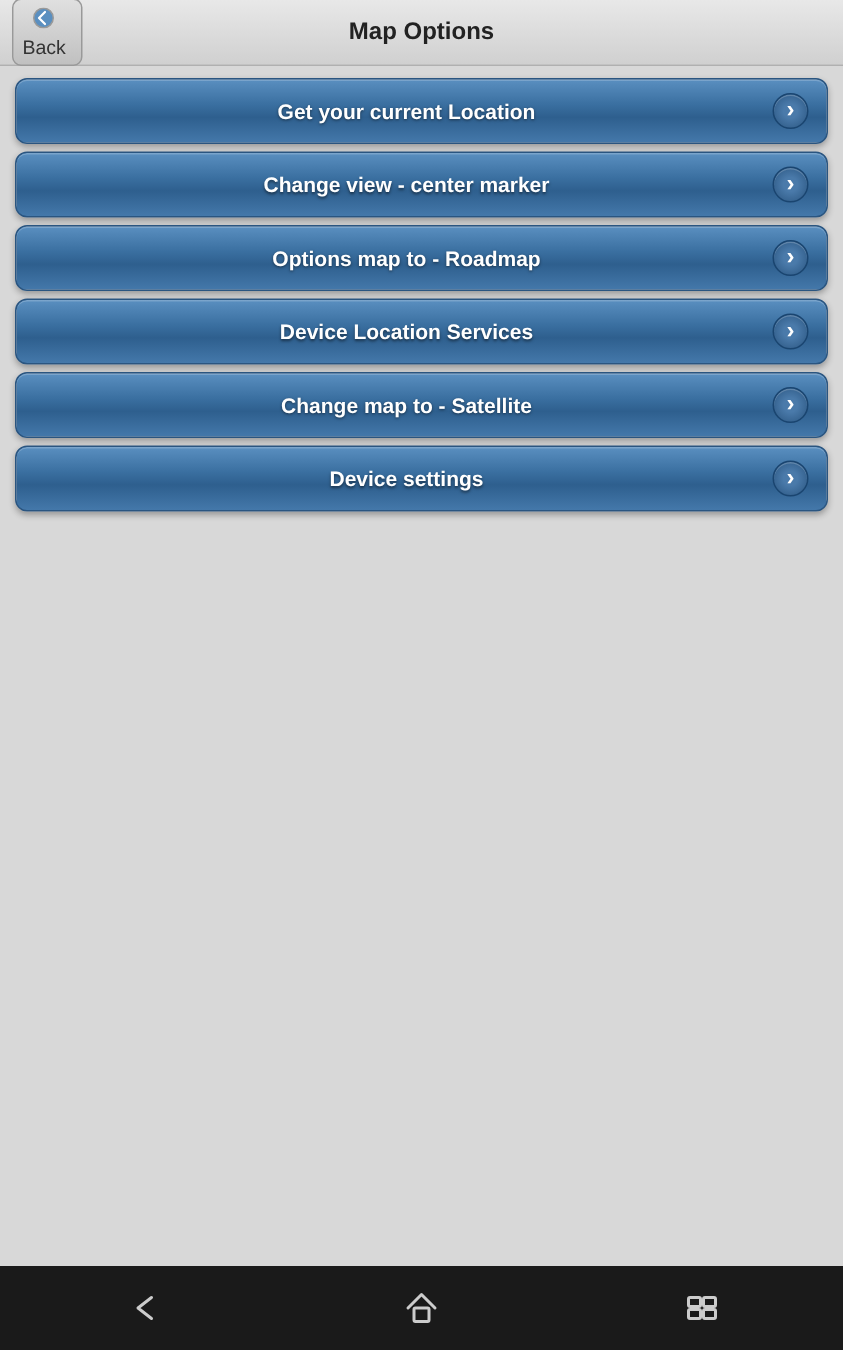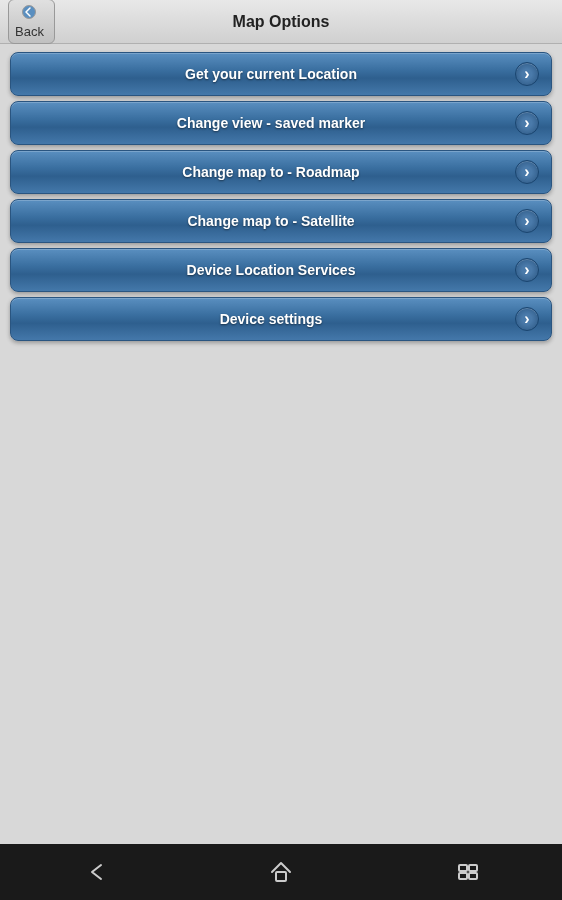--- a/index.html
+++ b/index.html
@@ -165,33 +165,33 @@
   <span class="header-title">Map Options</span>
 </div>
 
 <div class="main-content">
 
 <button class="menu-btn">
       <span class="menu-btn-label">Get your current Location</span>
       <span class="chevron-icon"></span>
     </button>
     <button class="menu-btn">
-      <span class="menu-btn-label">Change view - saved marker</span>
-      <span class="chevron-icon"></span>
-    </button>
-    <button class="menu-btn">
-      <span class="menu-btn-label">Change map to - Roadmap</span>
+      <span class="menu-btn-label">Change view - center marker</span>
+      <span class="chevron-icon"></span>
+    </button>
+    <button class="menu-btn">
+      <span class="menu-btn-label">Options map to - Roadmap</span>
+      <span class="chevron-icon"></span>
+    </button>
+    <button class="menu-btn">
+      <span class="menu-btn-label">Device Location Services</span>
       <span class="chevron-icon"></span>
     </button>
     <button class="menu-btn">
       <span class="menu-btn-label">Change map to - Satellite</span>
-      <span class="chevron-icon"></span>
-    </button>
-    <button class="menu-btn">
-      <span class="menu-btn-label">Device Location Services</span>
       <span class="chevron-icon"></span>
     </button>
     <button class="menu-btn">
       <span class="menu-btn-label">Device settings</span>
       <span class="chevron-icon"></span>
     </button>
   </div>
 
 <div class="bottom-nav">
   <div class="nav-btn">

